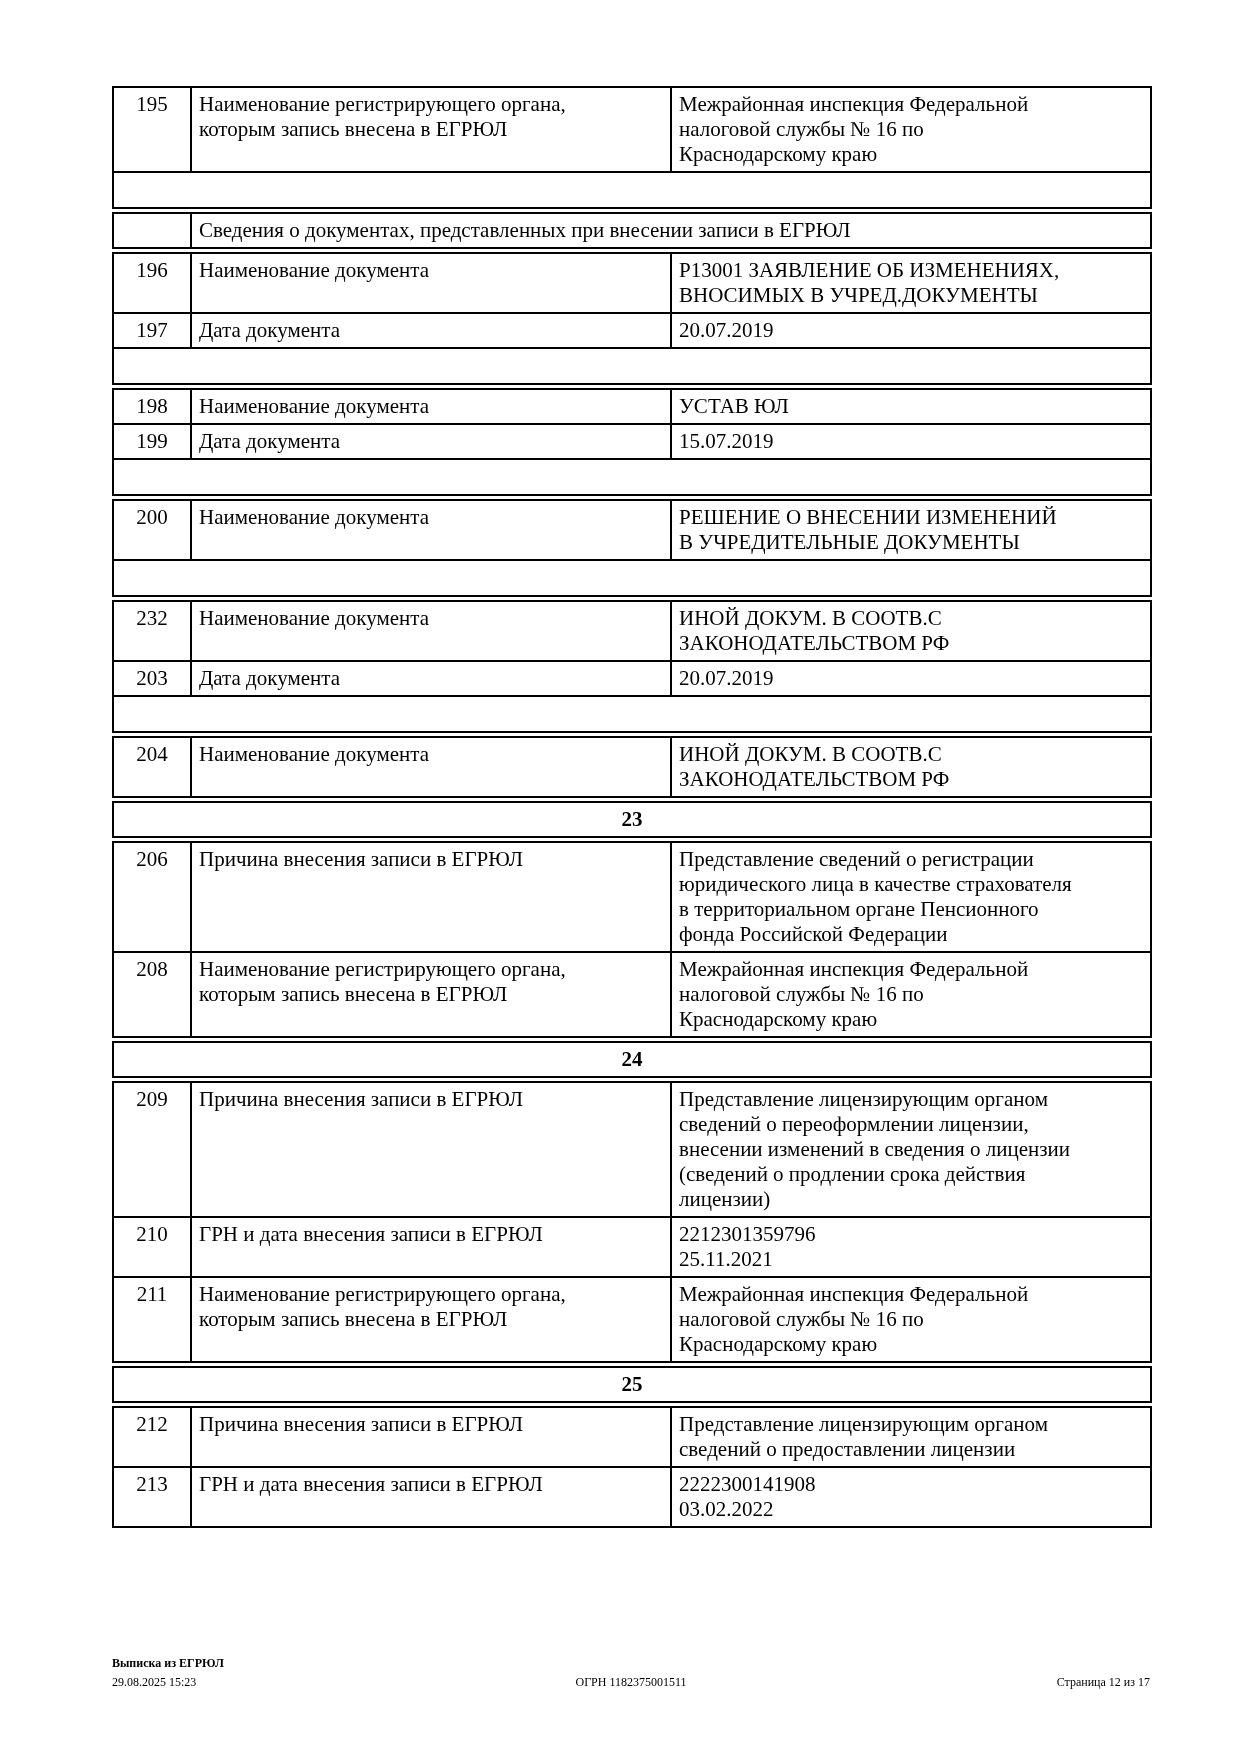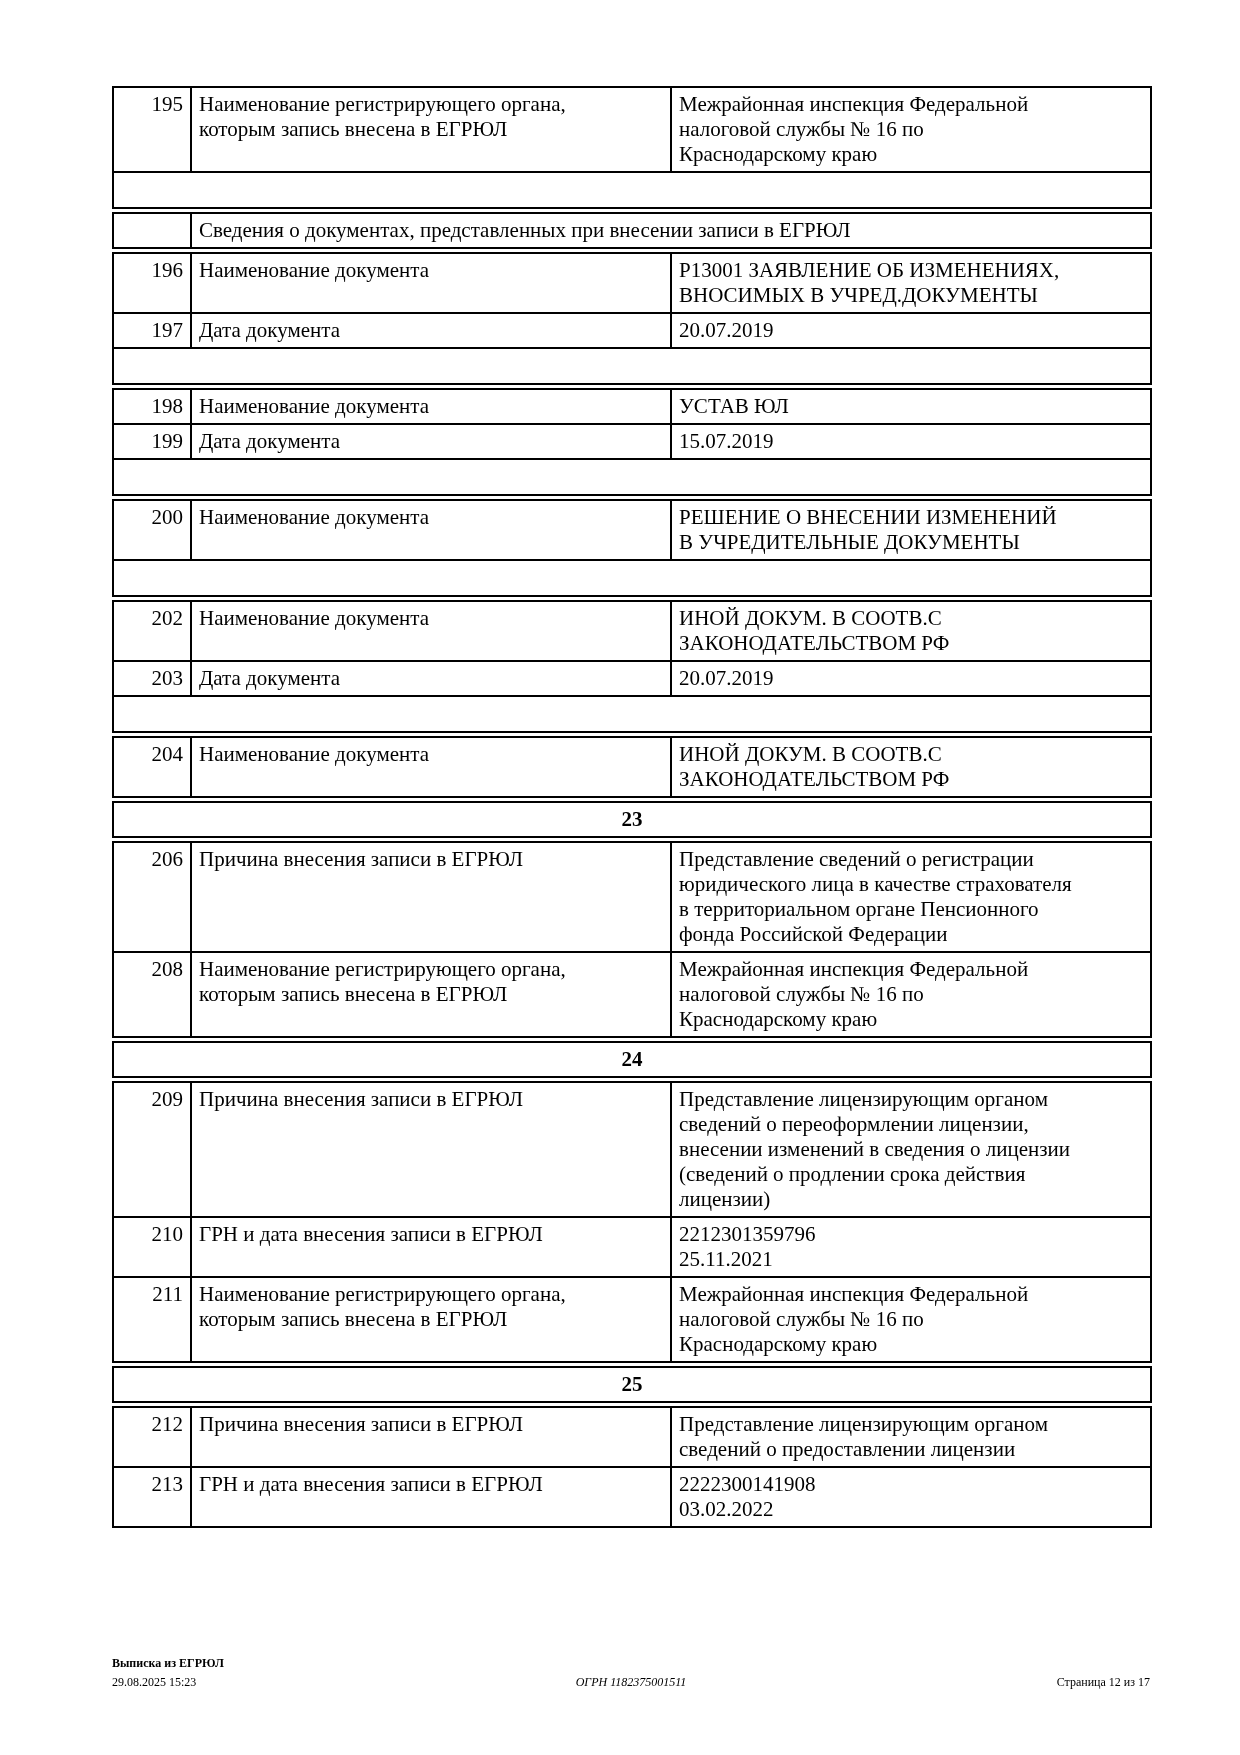--- a/index.html
+++ b/index.html
@@ -30,21 +30,21 @@
   table.block td {
     border: 2px solid #000000;
     vertical-align: top;
     font-size: 21px;
     line-height: 25px;
     padding: 4px 7px;
     white-space: pre-line;
     overflow: hidden;
   }
   td.c-num {
-    text-align: right;
+    text-align: center;
     padding-left: 2px;
     padding-right: 2px;
   }
   td.c-spacer {
     height: 26px;
     padding: 0;
   }
   td.c-section {
     text-align: center;
     font-weight: bold;
@@ -59,21 +59,21 @@
     line-height: 19px;
   }
   .f-title {
     font-weight: bold;
   }
   .f-line {
     display: grid;
     grid-template-columns: 1fr auto 1fr;
     align-items: baseline;
   }
-  .f-ogrn { text-align: right; font-style: italic; }
+  .f-ogrn { text-align: right; }
   .f-page { text-align: right; }
 </style>
 </head>
 <body>
 
 <div class="doc-page">
 
   <div class="table-host">
       <table class="block">
         <colgroup>
@@ -172,21 +172,21 @@
         </tbody>
       </table>
       <table class="block">
         <colgroup>
           <col style="width: 78px;">
           <col style="width: 480px;">
           <col style="width: 480px;">
         </colgroup>
         <tbody>
           <tr>
-            <td class="c-num">202</td>
+            <td class="c-num">232</td>
             <td class="c-label">Наименование документа</td>
             <td class="c-value">ИНОЙ ДОКУМ. В СООТВ.С
 ЗАКОНОДАТЕЛЬСТВОМ РФ</td>
           </tr>
           <tr>
             <td class="c-num">203</td>
             <td class="c-label">Дата документа</td>
             <td class="c-value">20.07.2019</td>
           </tr>
           <tr>

